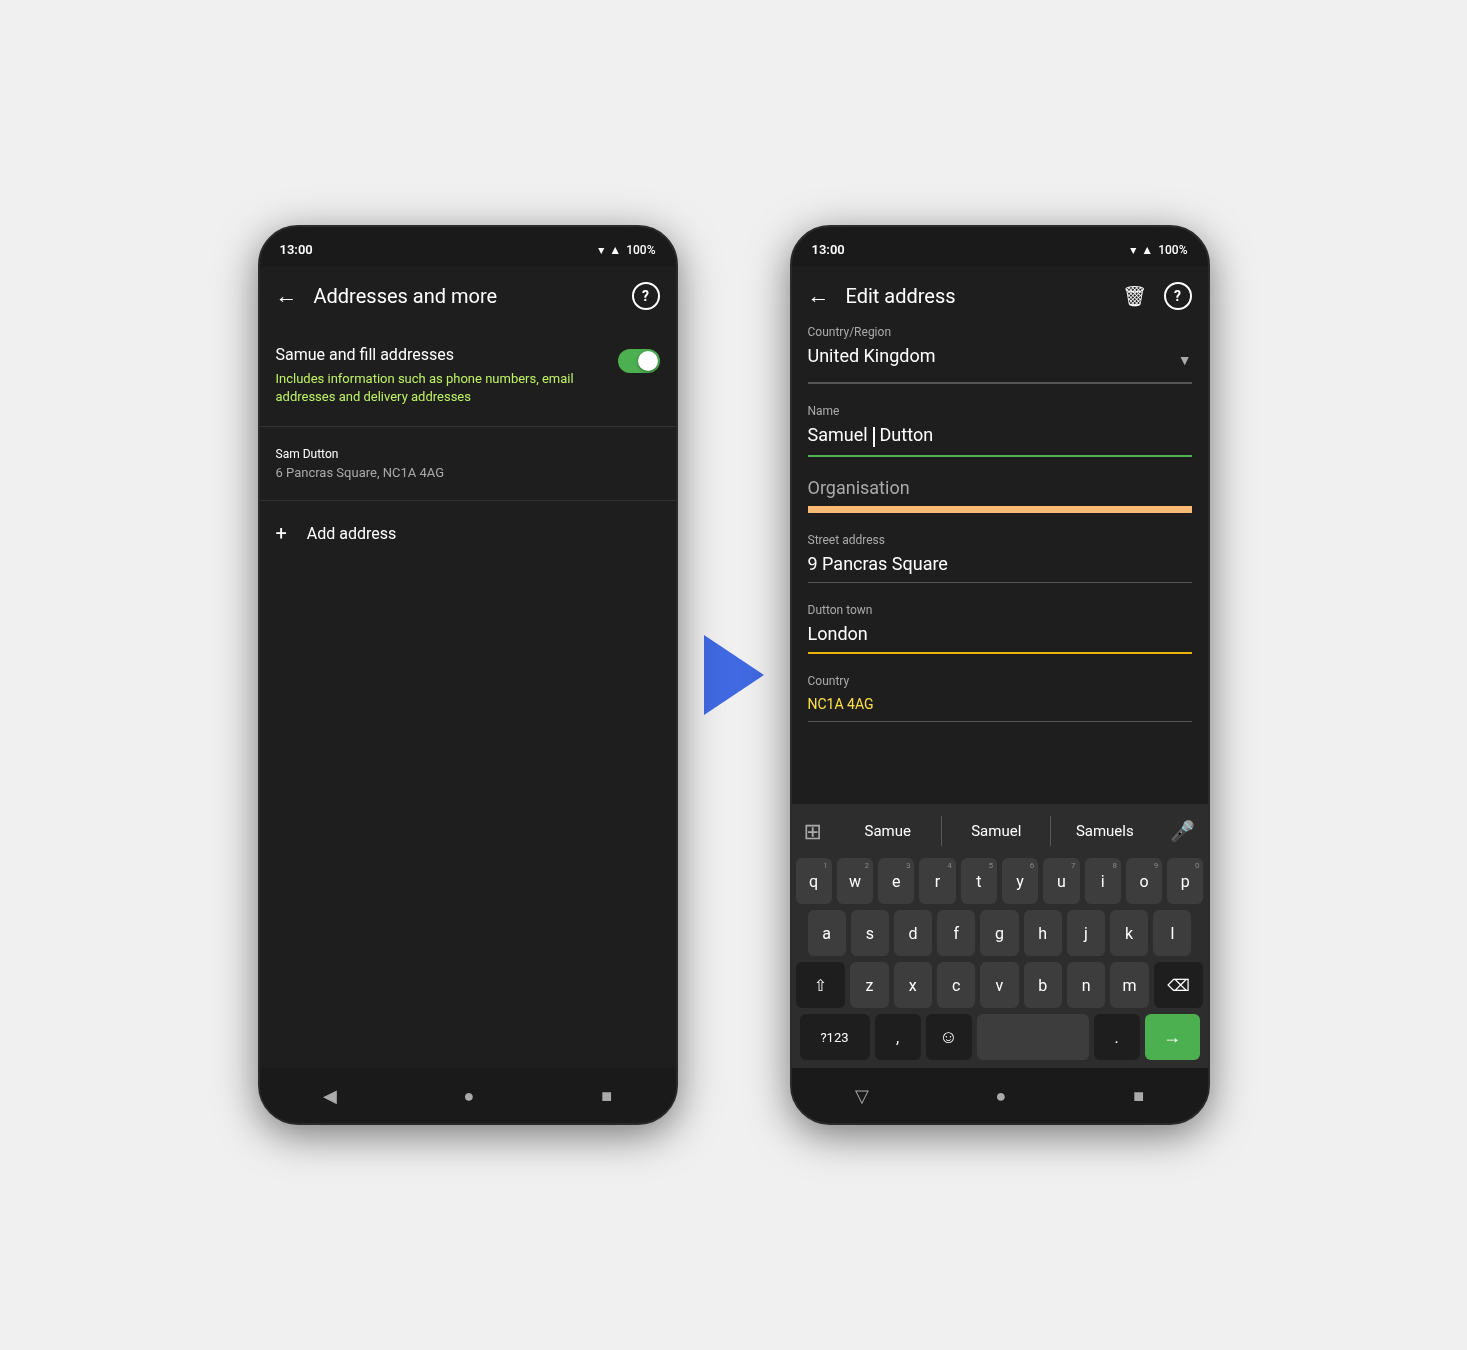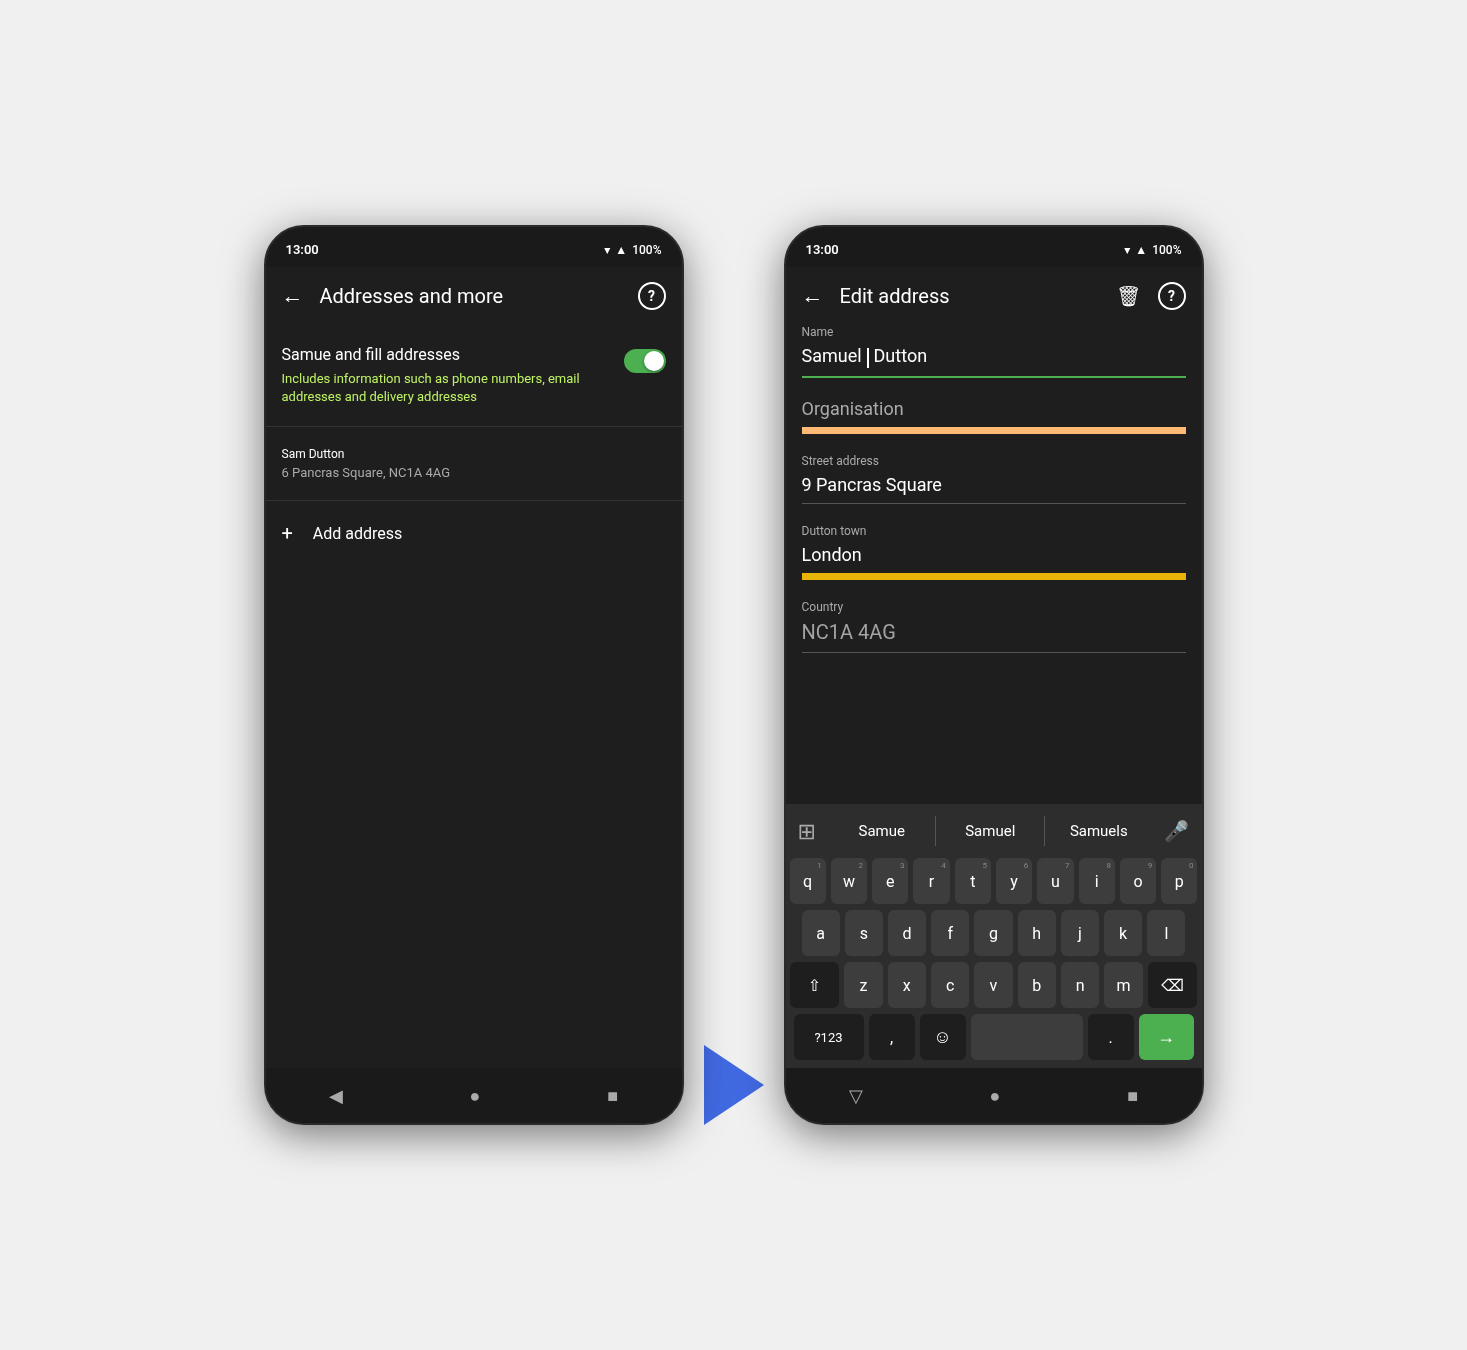--- a/index.html
+++ b/index.html
@@ -9,22 +9,22 @@
       justify-content: center;
       align-items: center;
       min-height: 100vh;
       font-family: 'Roboto', Arial, sans-serif;
       gap: 40px;
       padding: 20px;
     }
 
     .phone-container {
       display: flex;
-      align-items: flex-end;
-      gap: 20px;
+      align-items: center;
+      gap: 26px;
     }
 
     .phone {
       width: 420px;
       height: 900px;
       background: #1a1a1a;
       border-radius: 40px;
       overflow: hidden;
       position: relative;
       box-shadow: 0 10px 40px rgba(0,0,0,0.5);
@@ -527,20 +527,28 @@
         <span class="back-arrow">←</span>
         <span class="top-bar-title">Edit address</span>
         <div class="top-bar-icons">
           <span class="trash-icon">🗑</span>
           <div class="icon-btn">?</div>
         </div>
       </div>
 
       <div class="edit-scroll">
 
+        <div class="field-group">
+          <span class="field-label">Country/Region</span>
+          <div class="field-input-row">
+            <span class="field-value" style="border-bottom:none;">United Kingdom</span>
+            <span class="dropdown-arrow">▼</span>
+          </div>
+          <div style="height:1px;background:#555;margin-top:0;"></div>
+        </div>
 
         <div class="field-group">
           <span class="field-label">Name</span>
           <div style="border-bottom:2px solid #4caf50; padding-bottom:8px;">
             <span class="name-with-cursor">Samuel</span>
             <span class="cursor-bar"></span>
             <span class="name-with-cursor">Dutton</span>
           </div>
         </div>
 
@@ -552,29 +560,29 @@
 
         <div class="field-group">
           <span class="field-label">Street address</span>
           <div style="border-bottom:1px solid #555; padding-bottom:8px;">
             <span style="color:#fff;font-size:18px;">9 Pancras Square</span>
           </div>
         </div>
 
         <div class="field-group">
           <span class="field-label">Dutton town</span>
-          <div style="border-bottom:7px solid #eab308; padding-bottom:8px;">
+          <div style="border-bottom:2px solid #eab308; padding-bottom:8px;">
             <span style="color:#fff;font-size:18px;">London</span>
           </div>
         </div>
 
         <div class="field-group">
           <span class="field-label">Country</span>
           <div style="border-bottom:1px solid #555; padding-bottom:8px;">
-            <span style="color:#a3a3a3;font-size:20px;">NC1A 4AG</span>
+            <span style="color:#fde047;font-size:14px;">NC1A 4AG</span>
           </div>
         </div>
 
       </div>
 
       <div class="keyboard">
 
         <div class="suggestions-row">
           <span class="keyboard-icon">⊞</span>
           <span class="suggestion">Samue</span>

